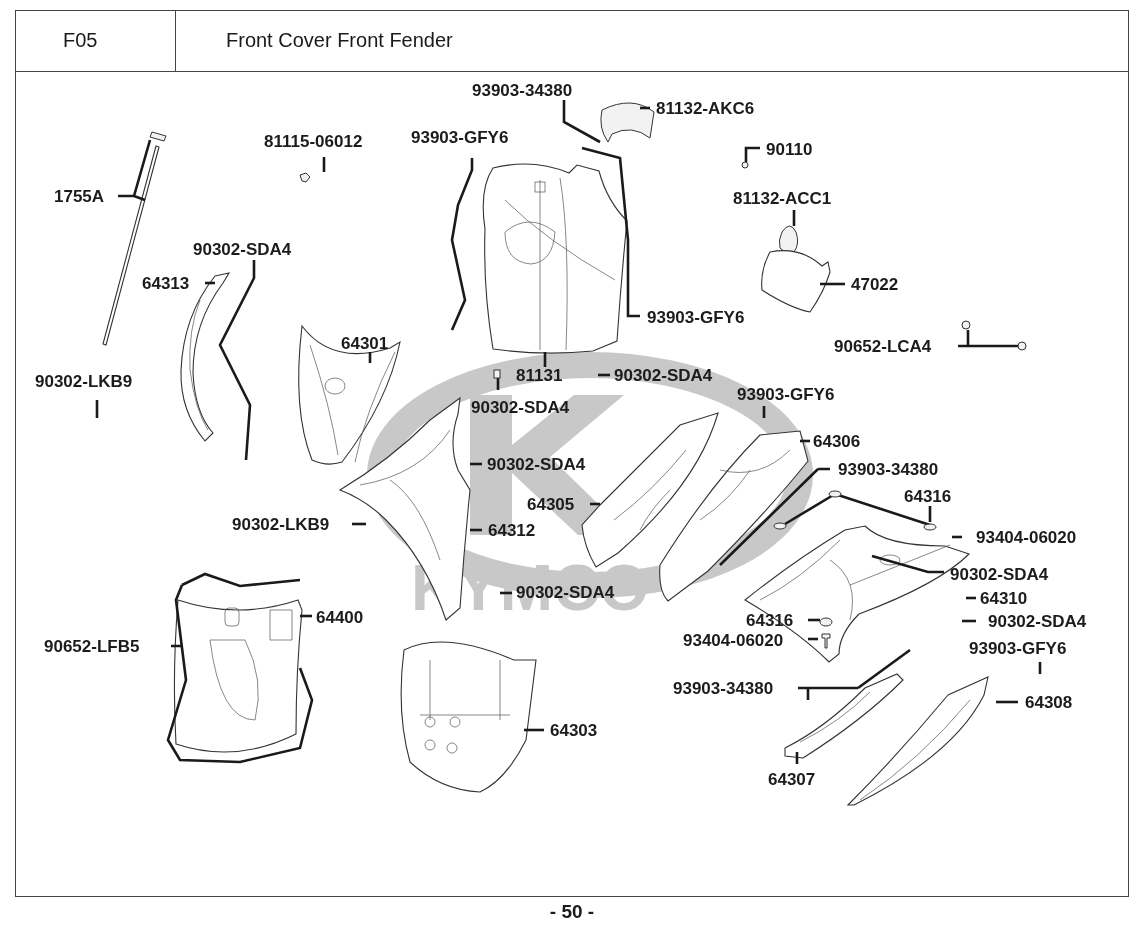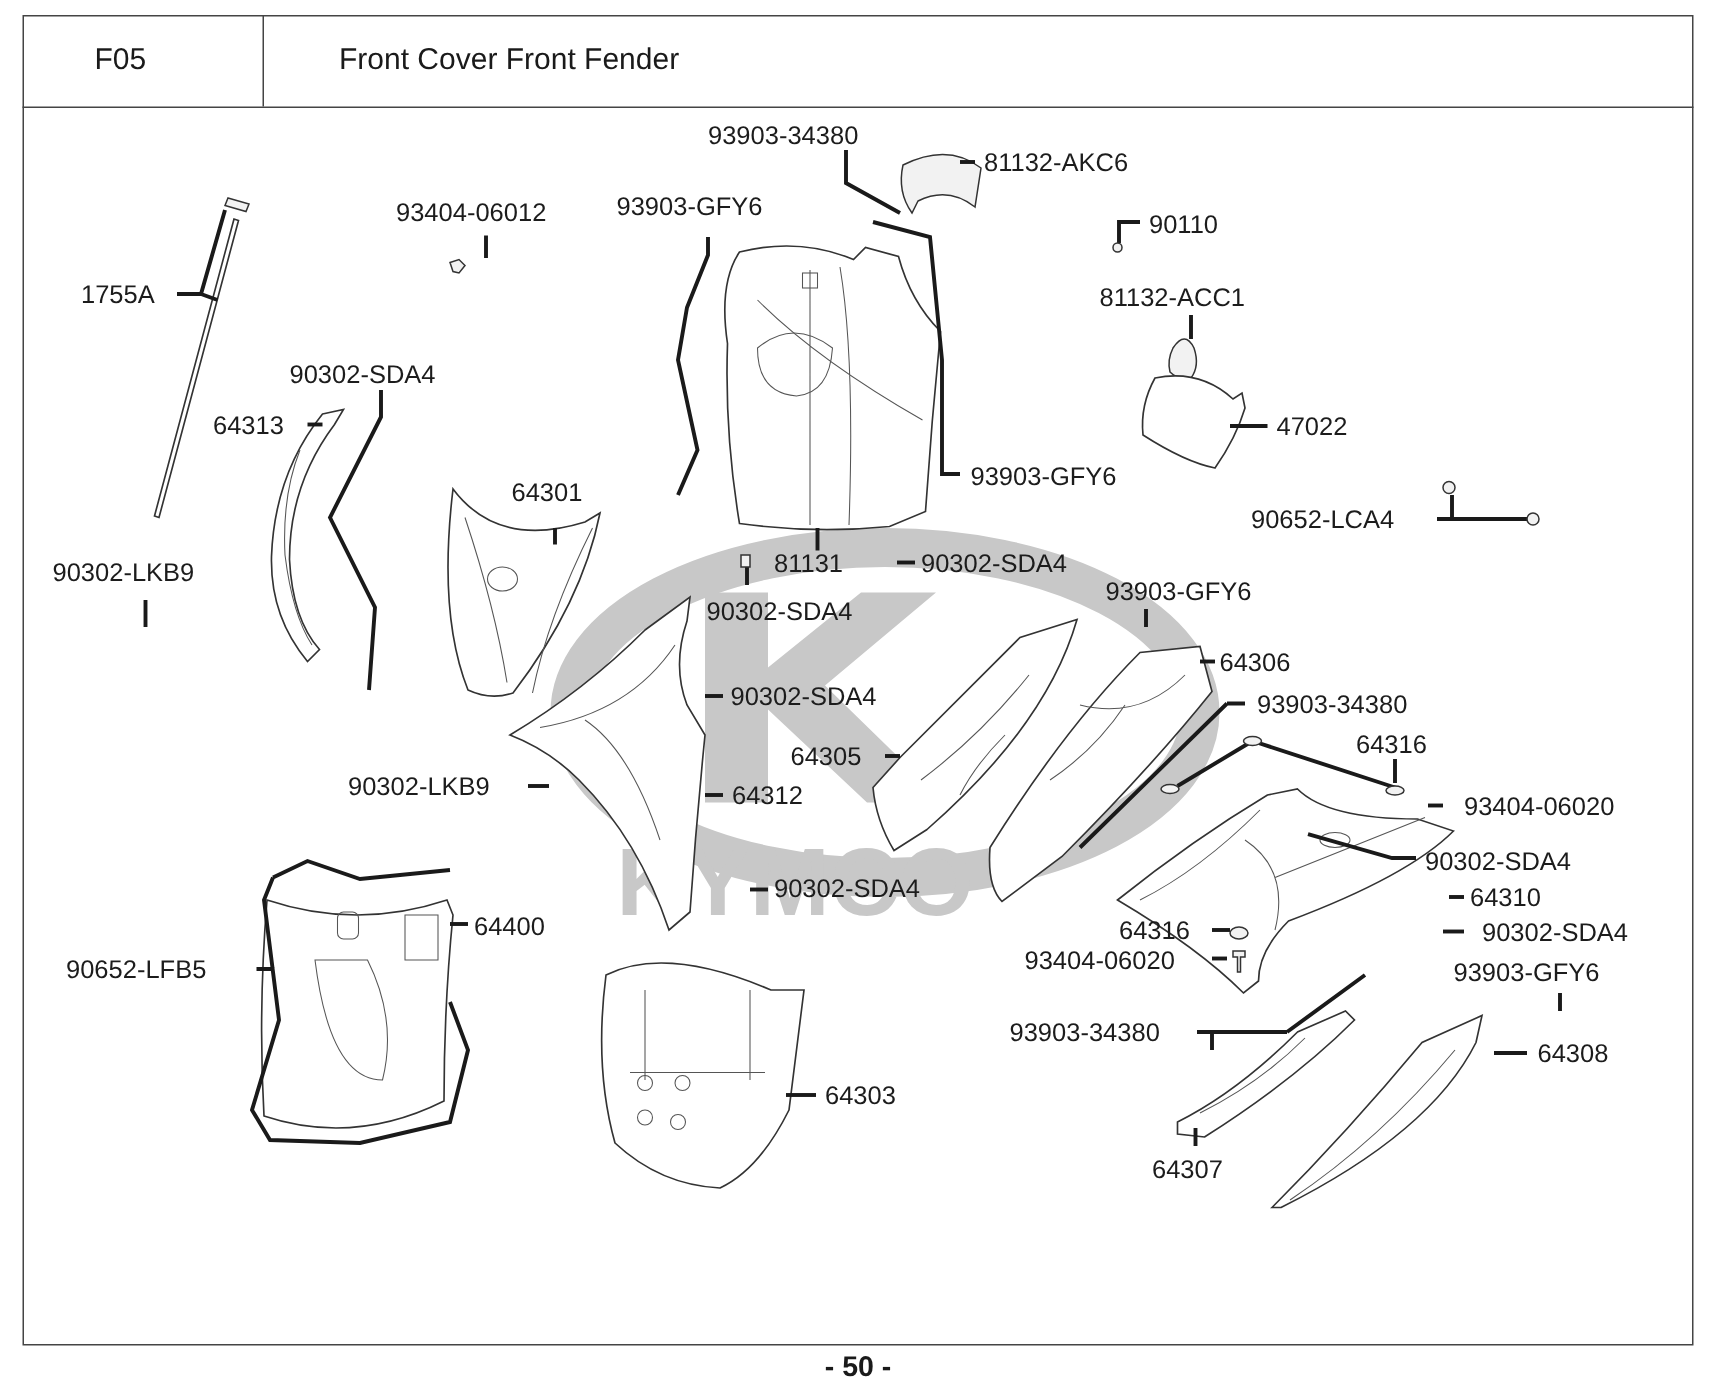--- a/index.html
+++ b/index.html
@@ -8,21 +8,21 @@
     .frame { position: absolute; left: 15px; top: 10px; width: 1114px; height: 887px;
              border: 1.5px solid #444; box-sizing: border-box; }
     .hdr-rule { position: absolute; left: 15px; top: 71px; width: 1114px; height: 0;
                 border-top: 1.5px solid #444; }
     .hdr-code-box { position: absolute; left: 15px; top: 10px; width: 161px; height: 61px;
                     border-right: 1.5px solid #444; box-sizing: border-box; }
     .hdr-code { position: absolute; left: 63px; top: 29px; font-size: 20px; font-weight: normal; }
     .hdr-title { position: absolute; left: 226px; top: 29px; font-size: 20px; font-weight: normal; }
     .page-no { position: absolute; left: 0; width: 1144px; top: 901px; text-align: center;
                font-size: 19px; font-weight: bold; }
-    .lbl { position: absolute; font-size: 17px; font-weight: normal; white-space: nowrap;
+    .lbl { position: absolute; font-size: 17px; font-weight: bold; white-space: nowrap;
            line-height: 1; color: #1c1c1c; }
     svg.art { position: absolute; left: 0; top: 0; }
     .ld { stroke: #1a1a1a; stroke-width: 2.6; fill: none; }
     .pt { stroke: #333; stroke-width: 1.1; fill: #fff; }
     .pt2 { stroke: #333; stroke-width: 1; fill: #f2f2f2; }
     .det { stroke: #555; stroke-width: 0.7; fill: none; }
     .wm { fill: #c8c8c8; }
   </style>
 </head>
 <body>
@@ -172,30 +172,30 @@
     <circle class="det" cx="430" cy="722" r="5"></circle>
     <circle class="det" cx="455" cy="722" r="5"></circle>
     <circle class="det" cx="430" cy="745" r="5"></circle>
     <circle class="det" cx="452" cy="748" r="5"></circle>
   </g>
   <path class="ld" d="M524 730 H544"></path>
 </svg>
 
 <div class="lbl" style="left:472px;top:82px">93903-34380</div>
 <div class="lbl" style="left:656px;top:100px">81132-AKC6</div>
-<div class="lbl" style="left:264px;top:133px">93404-06012</div>
+<div class="lbl" style="left:264px;top:133px">81115-06012</div>
 <div class="lbl" style="left:411px;top:129px">93903-GFY6</div>
 <div class="lbl" style="left:766px;top:141px">90110</div>
 <div class="lbl" style="left:54px;top:188px">1755A</div>
 <div class="lbl" style="left:733px;top:190px">81132-ACC1</div>
 <div class="lbl" style="left:193px;top:241px">90302-SDA4</div>
 <div class="lbl" style="left:142px;top:275px">64313</div>
 <div class="lbl" style="left:851px;top:276px">47022</div>
 <div class="lbl" style="left:647px;top:309px">93903-GFY6</div>
-<div class="lbl" style="left:341px;top:320px">64301</div>
+<div class="lbl" style="left:341px;top:335px">64301</div>
 <div class="lbl" style="left:834px;top:338px">90652-LCA4</div>
 <div class="lbl" style="left:516px;top:367px">81131</div>
 <div class="lbl" style="left:614px;top:367px">90302-SDA4</div>
 <div class="lbl" style="left:35px;top:373px">90302-LKB9</div>
 <div class="lbl" style="left:737px;top:386px">93903-GFY6</div>
 <div class="lbl" style="left:471px;top:399px">90302-SDA4</div>
 <div class="lbl" style="left:813px;top:433px">64306</div>
 <div class="lbl" style="left:487px;top:456px">90302-SDA4</div>
 <div class="lbl" style="left:838px;top:461px">93903-34380</div>
 <div class="lbl" style="left:904px;top:488px">64316</div>

